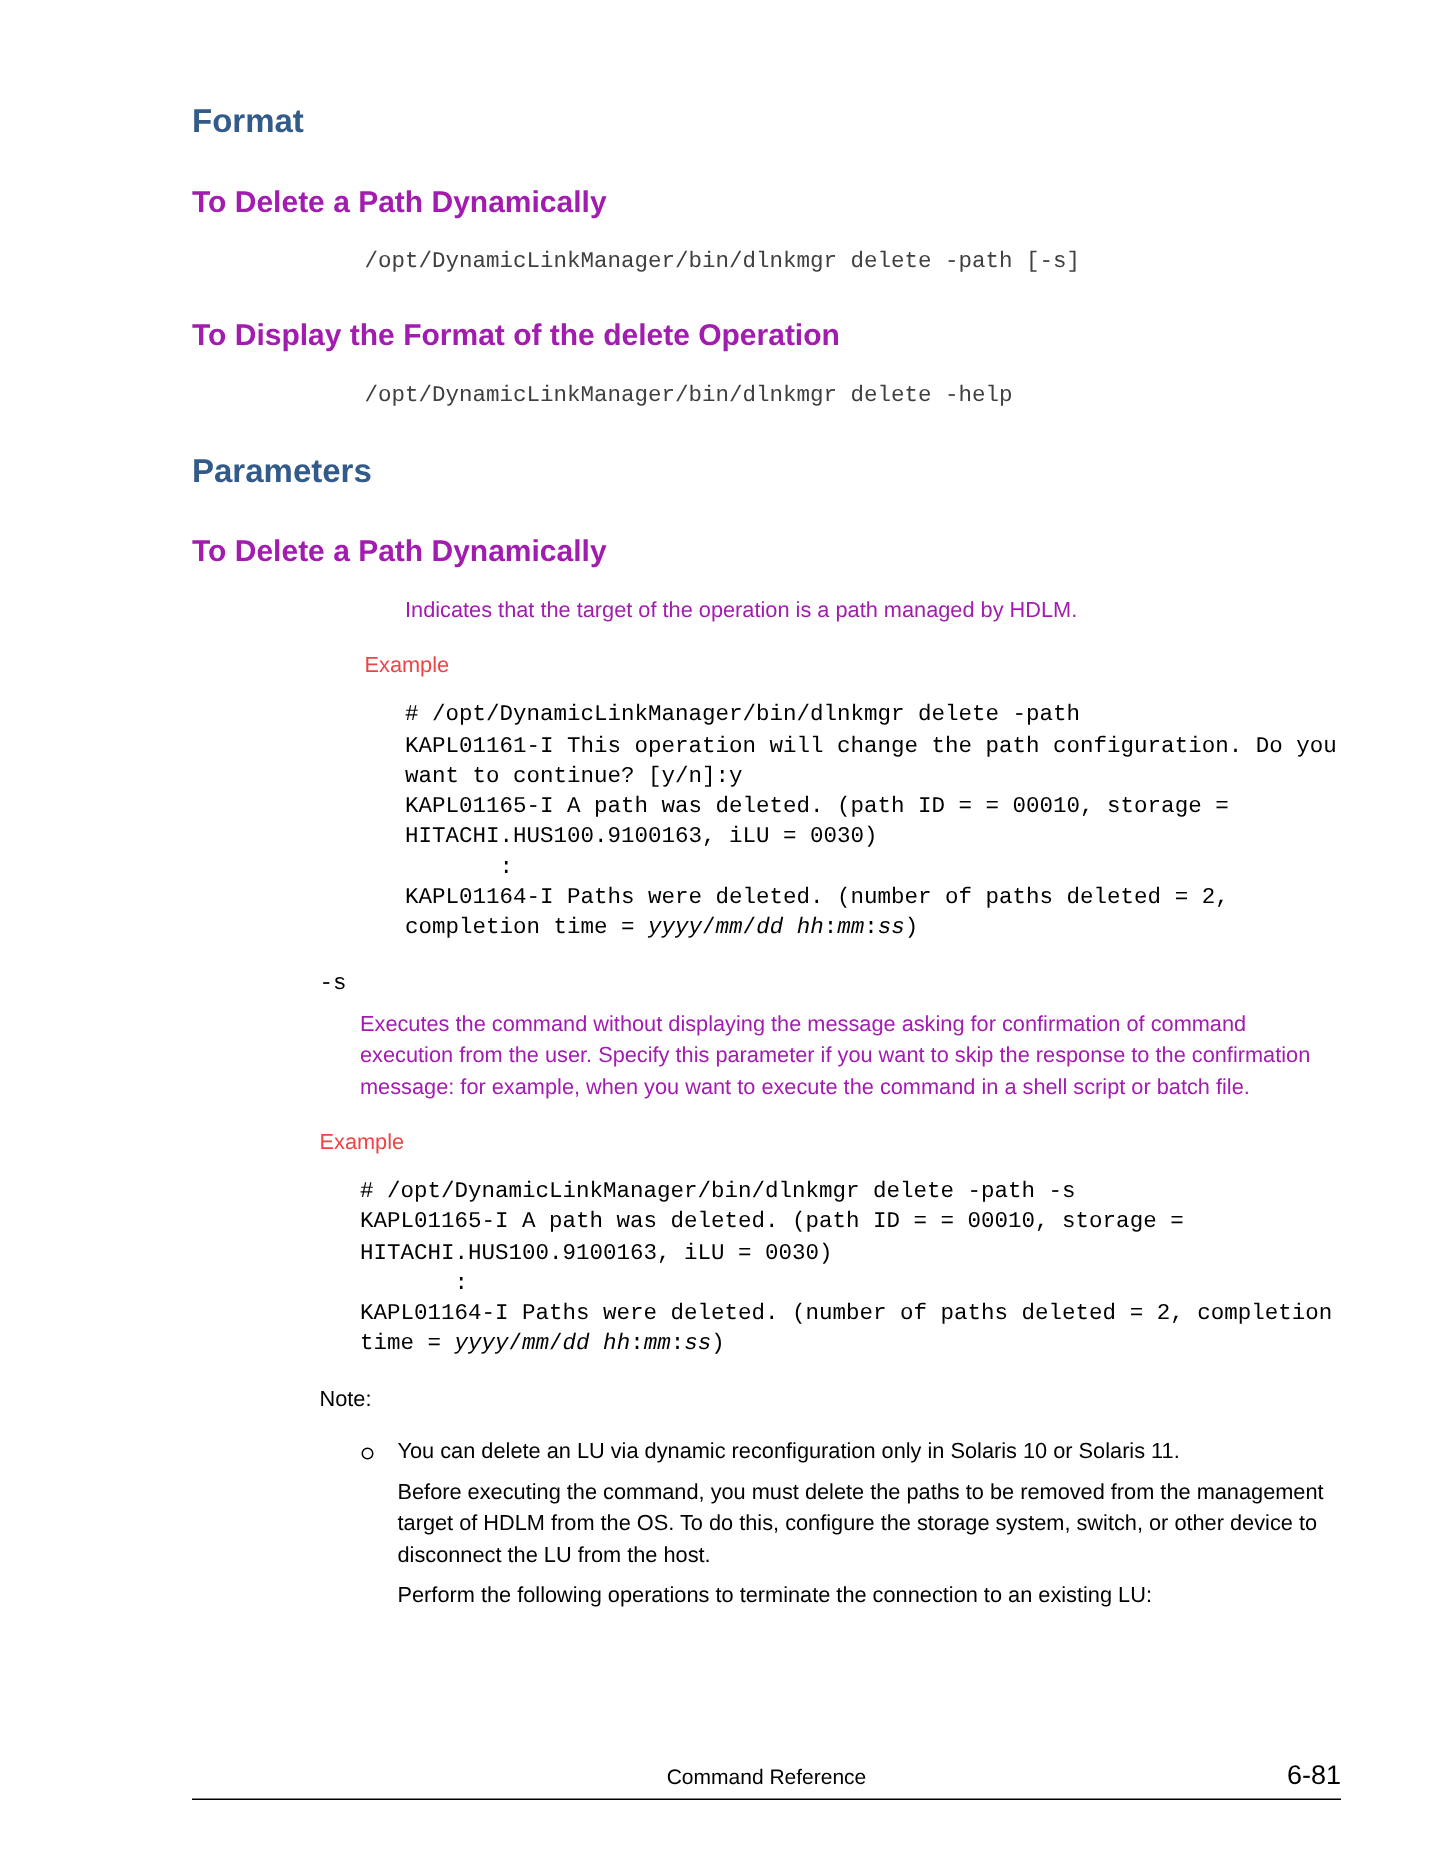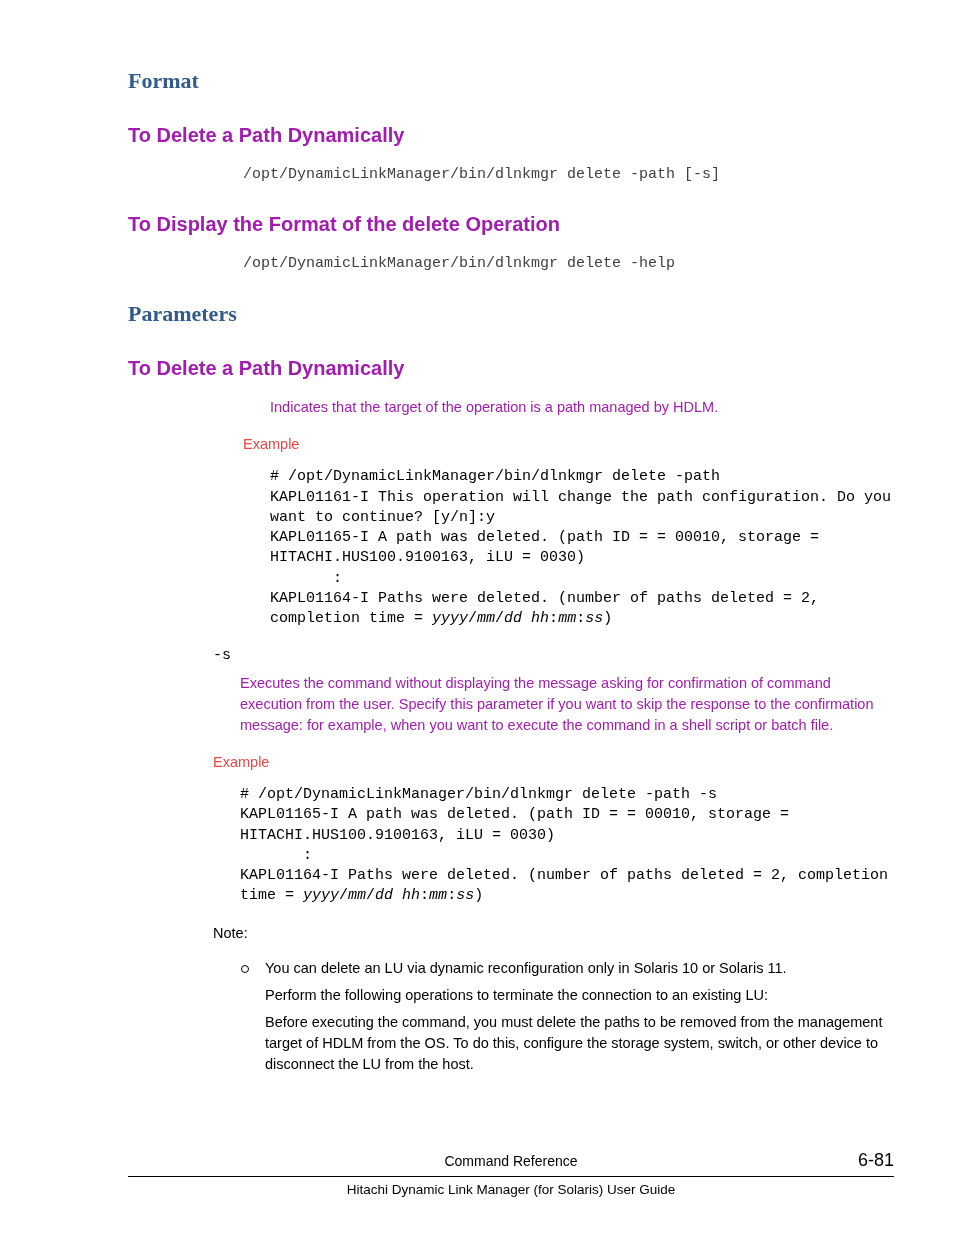--- a/index.html
+++ b/index.html
@@ -8,21 +8,21 @@
     font-size: 14.5px;
     line-height: 1.45;
     color: #000;
     background: #fff;
     width: 954px;
     min-height: 1235px;
     padding: 65px 60px 35px 128px;
     position: relative;
   }
   .h1 {
-    font-family: Liberation Serif, serif;
+    font-family: Liberation Sans, sans-serif;
     font-weight: bold;
     font-size: 22px;
     color: #335b8a;
     margin-bottom: 24px;
   }
   .h2 {
     font-family: Verdana, Geneva, sans-serif;
     font-weight: bold;
     font-size: 20px;
     color: #a21caf;
@@ -125,26 +125,25 @@
   <div class="label">Example</div>
   <div class="example-code"><span># /opt/DynamicLinkManager/bin/dlnkmgr delete -path -s
 KAPL01165-I A path was deleted. (path ID = = 00010, storage = HITACHI.HUS100.9100163, iLU = 0030)
        :
 KAPL01164-I Paths were deleted. (number of paths deleted = 2, completion time = </span><span class="it">yyyy</span><span>/</span><span class="it">mm</span><span>/</span><span class="it">dd hh</span><span>:</span><span class="it">mm</span><span>:</span><span class="it">ss</span><span>)</span></div>
 
   <div class="note-label">Note:</div>
   <ul class="note-list">
     <li>
       <span>You can delete an LU via dynamic reconfiguration only in Solaris 10 or Solaris 11.</span>
+      <div class="sub-p">Before executing the command, you must delete the paths to be removed from the management target of HDLM from the OS. To do this, configure the storage system, switch, or other device to disconnect the LU from the host.</div>
       <div class="sub-p">Perform the following operations to terminate the connection to an existing LU:</div>
-      <div class="sub-p">Before executing the command, you must delete the paths to be removed from the management target of HDLM from the OS. To do this, configure the storage system, switch, or other device to disconnect the LU from the host.</div>
     </li>
   </ul>
 </div>
 
 <div class="footer">
   <div class="footer-row1">
     <span class="spacer"></span>
     <span class="center">Command Reference</span>
     <span class="pnum">6-81</span>
   </div>
-  <div class="footer-row2">Hitachi Dynamic Link Manager (for Solaris) User Guide</div>
 </div>
 
 </body></html>

